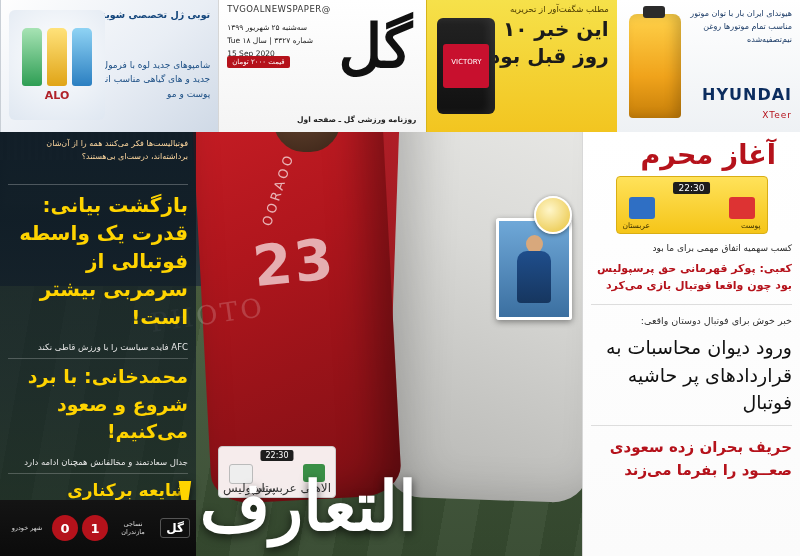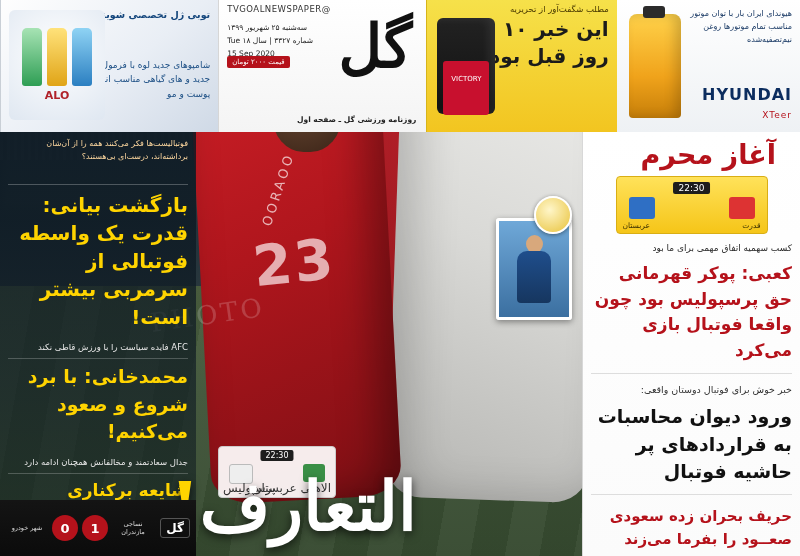--- a/index.html
+++ b/index.html
@@ -213,21 +213,21 @@
     position: absolute; right: 8px; top: 4px; width: 150px;
     font-size: 8.5px; color: #4a3a00; text-align: right;
   }
   .ad-mid .canister {
     position: absolute; left: 10px; top: 18px; width: 58px; height: 96px;
     background: linear-gradient(180deg, #222 0%, #111 100%);
     border-radius: 6px;
     box-shadow: inset -6px 0 10px rgba(255,255,255,.08);
   }
   .ad-mid .canister .label {
-    position: absolute; left: 6px; top: 43px; width: 46px; height: 54px;
+    position: absolute; left: 6px; top: 26px; width: 46px; height: 44px;
     background: #c8102e; border-radius: 3px;
     color: #fff; font-size: 7px; text-align: center; padding-top: 14px;
     box-sizing: border-box;
   }
 
   .ad-left {
     width: 184px; height: 132px;
     background: linear-gradient(180deg, #ffffff 0%, #eef1f4 100%);
     position: relative; overflow: hidden;
   }
@@ -265,32 +265,32 @@
   }
   .rc-title {
     font-size: 27px; font-weight: 700; color: #b5121b;
     text-align: right; line-height: 1.1; margin: 2px 16px 6px 2px;
   }
   .rc-kicker {
     font-size: 9px; color: #2a2a2a; text-align: right; line-height: 1.5;
     margin-bottom: 6px;
   }
   .rc-lead {
-    font-size: 17px; font-weight: 700; color: #b5121b;
+    font-size: 11px; font-weight: 700; color: #b5121b;
     text-align: right; line-height: 1.5; margin-bottom: 10px;
   }
   .rc-sep {
     height: 1px; background: #ddd; margin: 8px 0;
   }
   .rc-note {
     font-size: 9.5px; color: #333; text-align: right; line-height: 1.6;
     margin-bottom: 6px;
   }
   .rc-head2 {
-    font-size: 19px; font-weight: 700; color: #111;
+    font-size: 19px; font-weight: 400; color: #111;
     text-align: right; line-height: 1.45;
   }
   .rc-head3 {
     font-size: 15px; font-weight: 700; color: #b5121b;
     text-align: right; line-height: 1.5; margin-top: 10px;
   }
   .matchcard {
     width: 150px; height: 56px; margin: 4px auto 8px auto;
     background: linear-gradient(180deg, #ffe25a, #f5c518);
     border-radius: 4px; position: relative;
@@ -490,21 +490,21 @@
   </div>
 
   <div class="rightcol">
     <div class="rc-title">آغاز محرم</div>
 
     <div class="matchcard">
       <div class="time">22:30</div>
       <div class="shirt left"></div>
       <div class="shirt right"></div>
       <div class="team left">عربستان</div>
-      <div class="team right">قدرت</div>
+      <div class="team right">پوست</div>
     </div>
 
     <div class="rc-kicker">کسب سهمیه اتفاق مهمی برای ما بود</div>
     <div class="rc-lead">کعبی: پوکر قهرمانی حق پرسپولیس بود چون واقعا فوتبال بازی می‌کرد</div>
     <div class="rc-sep"></div>
     <div class="rc-note">خبر خوش برای فوتبال دوستان واقعی:</div>
     <div class="rc-head2">ورود دیوان محاسبات به قراردادهای پر حاشیه فوتبال</div>
     <div class="rc-sep"></div>
     <div class="rc-head3">حریف بحران زده سعودی صعــود را بفرما می‌زند</div>
   </div>

